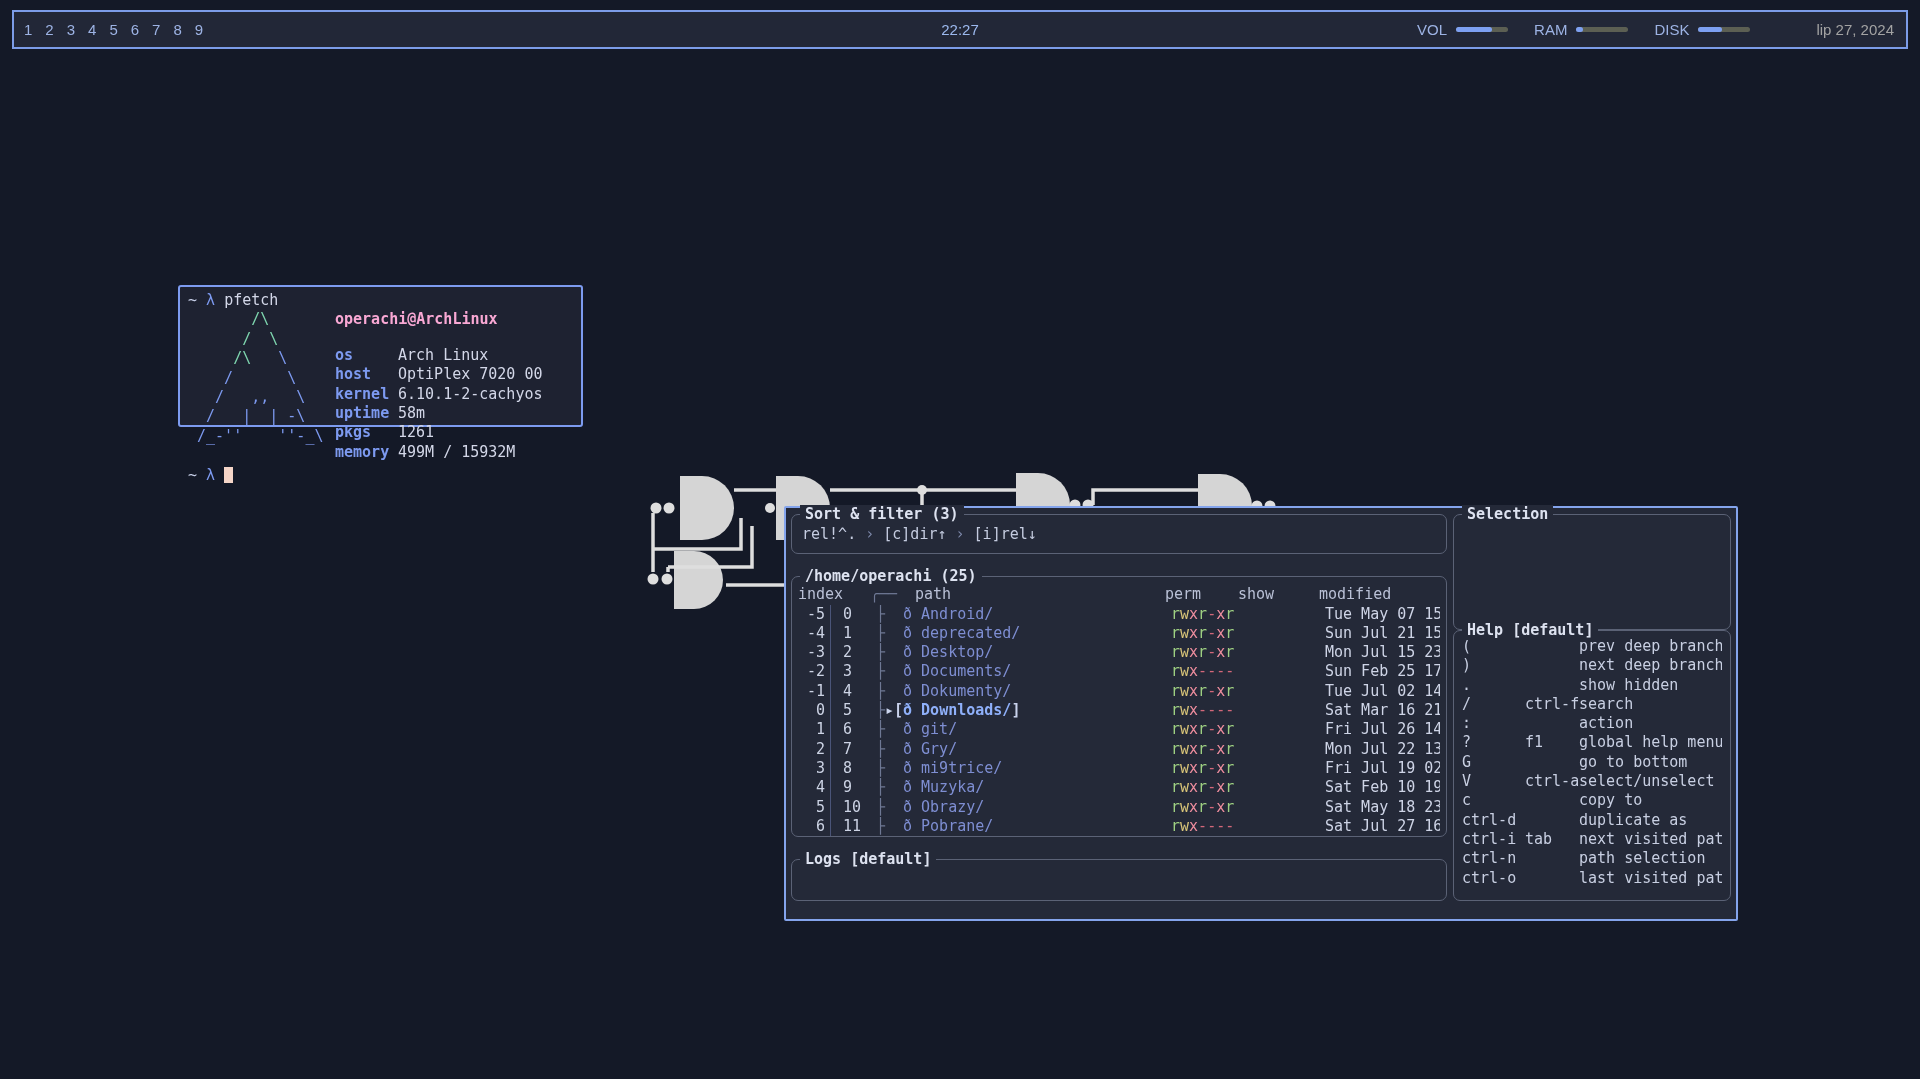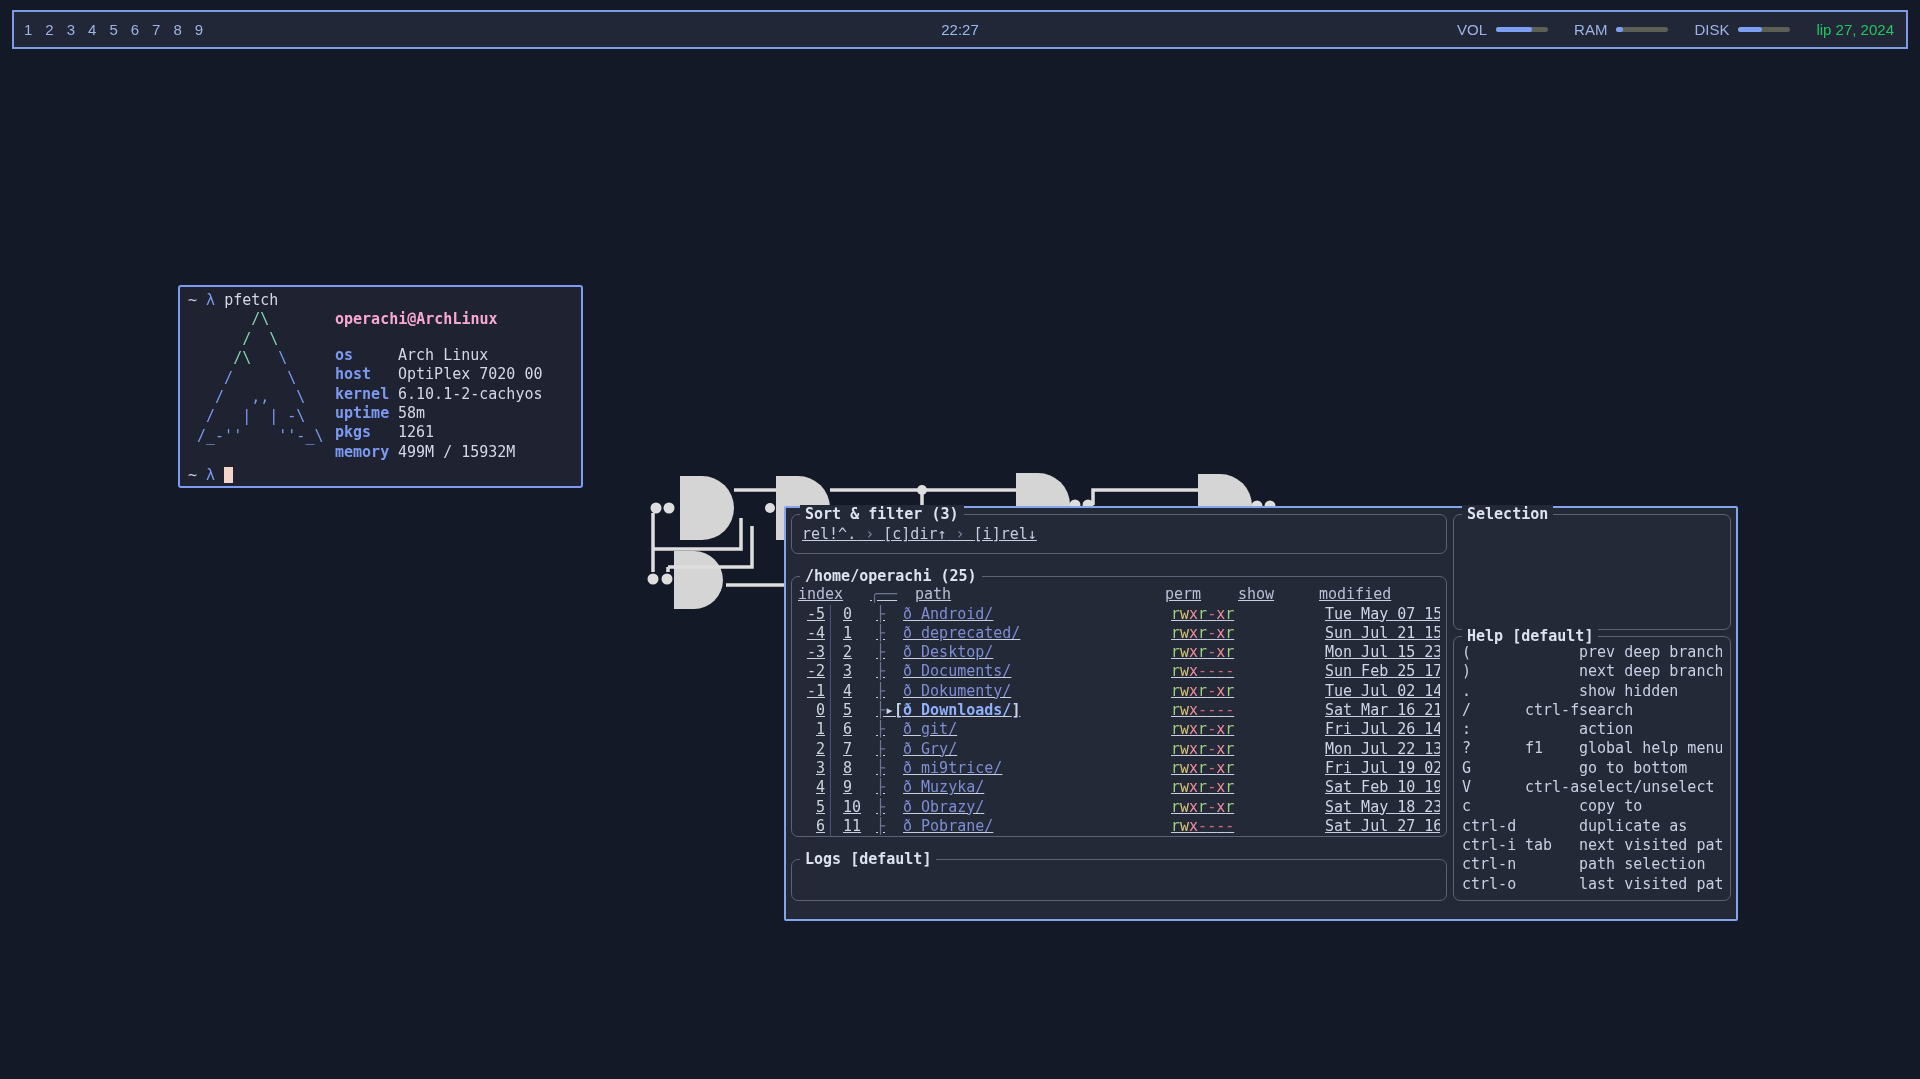--- a/index.html
+++ b/index.html
@@ -16,24 +16,24 @@
             display: flex; align-items: center;
             font-family: "Liberation Sans", sans-serif; font-size: 15px; color: #9db3e4; }
   .workspaces { display: flex; gap: 13px; padding-left: 10px; }
   .ws { cursor: default; }
   .clock { position: absolute; left: 50%; transform: translateX(-50%); color: #9cb9ee; text-align: right; }
   .status { margin-left: auto; display: flex; align-items: center; gap: 26px; padding-right: 12px; }
   .meter { display: flex; align-items: center; gap: 9px; }
   .mtrack { width: 52px; height: 5px; background: #5c5f53; border-radius: 3px;
             position: relative; display: inline-block; }
   .mfill { position: absolute; left: 0; top: 0; height: 5px; background: #7da0f2; border-radius: 3px; }
-  .date { color: #22c55e; }
-
-  
-  .terminal { position: absolute; left: 178px; top: 285px; width: 405px; height: 203px;
+  .date { color: #a3a3a3; margin-left: 40px; }
+
+  
+  .terminal { position: absolute; left: 178px; top: 285px; width: 405px; height: 142px;
               background: #1e2231; border: 2px solid #7d9bf0; border-radius: 3px;
               padding: 4px 8px; font: 15px/19.4px "DejaVu Sans Mono", monospace; color: #d3d7e8; }
   .tline { white-space: pre; height: 19.4px; }
   .tilde { color: #c7cfe8; }
   .lambda { color: #7d9af0; }
   .cmd { color: #d3d7e8; }
   .fetch { display: flex; }
   .art { width: 147px; white-space: pre; font: inherit; }
   .teal { color: #7fd7b0; }
   .blue { color: #7d9af0; }
@@ -42,22 +42,22 @@
   .ilabel { display: inline-block; width: 63px; font-weight: bold; color: #7d9af0; margin-top: 16px; }
   .ival { color: #d3d7e8; }
   .cursor { display: inline-block; width: 9px; height: 16px; background: #f5d5c8;
             vertical-align: -3px; }
 
   
   .xplr { position: absolute; left: 784px; top: 506px; width: 954px; height: 415px;
           background: #242938; border: 2px solid #84a4ec; border-radius: 2px;
           display: flex; gap: 6px; padding: 6px 5px 18px 5px;
           font: 15px/19.3px "DejaVu Sans Mono", monospace; color: #c8cfe2; }
-  .xleft  { flex: 1; display: flex; flex-direction: column; gap: 22px; min-width: 0; text-decoration: underline; }
-  .xright { width: 278px; display: flex; flex-direction: column; gap: 6px; }
+  .xleft  { flex: 1; display: flex; flex-direction: column; gap: 22px; min-width: 0; }
+  .xright { width: 278px; display: flex; flex-direction: column; gap: 0; }
   .panel { position: relative; border: 1px solid #5b6276; border-radius: 7px; }
   .ptitle { position: absolute; top: -10px; left: 8px; background: #242938; padding: 0 5px;
             font-weight: bold; color: #dde2f0; white-space: nowrap; }
   .p-sort { height: 48px; }
   .p-files { flex: 1; }
   .p-logs { height: 50px; }
   .p-selection { height: 116px; }
   .p-help { flex: 1; }
   .pbody { padding: 10px 10px 0; color: #c5cce0; white-space: pre; overflow: hidden; }
   .fsep { color: #7f8aac; }

